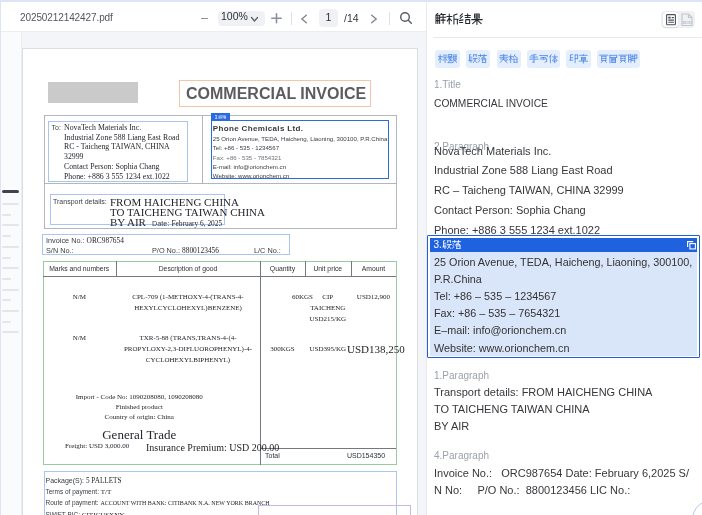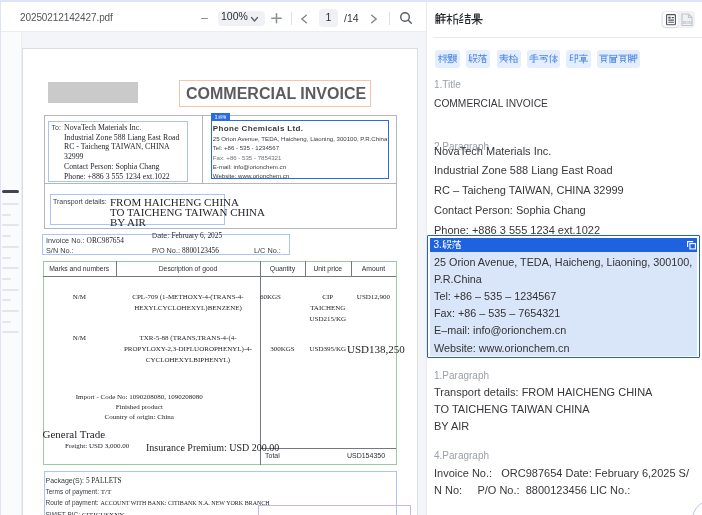--- a/index.html
+++ b/index.html
@@ -88,48 +88,48 @@
       </svg></span>
   </div>
 <div class="abs" style="left:211px;top:120.2px;width:178px;height:58.5px;border:1.5px solid #2b6be0;background:#fff"></div>
 <div class="abs" style="left:212.8px;top:123.5px;font-size:8px;font-weight:bold;letter-spacing:0.35px;color:#37393f;white-space:nowrap">Phone Chemicals Ltd.</div>
 <div class="abs" style="left:212.8px;top:134.2px;font-size:6.1px;line-height:9.2px;color:#3c4043;white-space:nowrap">25 Orion Avenue, TEDA, Haicheng, Liaoning, 300100, P.R.China<br>Tel: +86 - 535 - 1234567<br><span style="color:#6d727b">Fax: +86 - 535 - 7854321</span><br>E-mail: info@orionchem.cn<br>Website: www.orionchem.cn</div>
 <div class="abs" style="left:50px;top:194px;width:175px;height:31px;border:1px solid #abc4f1;background:#fff"></div>
 <div class="abs" style="left:53px;top:197.5px;font-size:7px;color:#3a3d42">Transport details:</div>
 <div class="abs ser" style="left:110px;top:196.8px;font-size:11px;line-height:10px;color:#24262b;white-space:nowrap">FROM HAICHENG CHINA<br>TO TAICHENG TAIWAN CHINA<br>BY AIR</div>
 <div class="abs" style="left:42px;top:233.5px;width:248px;height:21px;border:1px solid #abc4f1;background:#fff"></div>
 <div class="abs" style="left:46px;top:235.8px;font-size:7.3px;color:#3a3d42">Invoice No.: <span class="ser" style="font-size:7.4px;color:#24262b">ORC987654</span></div>
-<div class="abs" style="left:152px;top:231px;font-size:7.3px;color:#3a3d42">Date: <span class="ser" style="font-size:7.4px;color:#24262b">February 6, 2025</span></div>
+<div class="abs" style="left:152px;top:219px;font-size:7.3px;color:#3a3d42">Date: <span class="ser" style="font-size:7.4px;color:#24262b">February 6, 2025</span></div>
 <div class="abs" style="left:46px;top:245.8px;font-size:7.3px;color:#3a3d42">S/N No.:</div>
 <div class="abs" style="left:152px;top:245.8px;font-size:7.3px;color:#3a3d42">P/O No.: <span class="ser" style="font-size:7.4px;color:#24262b">8800123456</span></div>
 <div class="abs" style="left:254px;top:245.8px;font-size:7.3px;color:#3a3d42">L/C No.:</div>
 <div class="abs" style="left:42.5px;top:261px;width:354px;height:204px;border:1px solid #99cba2;background:#fff"></div>
 <div class="abs" style="left:43px;top:276px;width:353px;height:0.8px;background:#74787f"></div>
 <div class="abs" style="left:116px;top:261px;width:0.8px;height:15px;background:#74787f"></div>
 <div class="abs" style="left:260px;top:261px;width:0.8px;height:204px;background:#74787f"></div>
 <div class="abs" style="left:305px;top:261px;width:0.8px;height:15px;background:#74787f"></div>
 <div class="abs" style="left:350.5px;top:261px;width:0.8px;height:15px;background:#74787f"></div>
 <div class="abs" style="left:260px;top:448px;width:136px;height:0.8px;background:#74787f"></div>
 <div class="abs" style="left:42.5px;top:264.5px;width:73.5px;text-align:center;font-size:6.8px;color:#2e3135">Marks and numbers</div>
 <div class="abs" style="left:116.0px;top:264.5px;width:144.0px;text-align:center;font-size:6.8px;color:#2e3135">Description of good</div>
 <div class="abs" style="left:260.0px;top:264.5px;width:45.0px;text-align:center;font-size:6.8px;color:#2e3135">Quantity</div>
 <div class="abs" style="left:305.0px;top:264.5px;width:45.5px;text-align:center;font-size:6.8px;color:#2e3135">Unit price</div>
 <div class="abs" style="left:350.5px;top:264.5px;width:46.0px;text-align:center;font-size:6.8px;color:#2e3135">Amount</div>
 <div class="abs ser" style="left:42.5px;top:291.5px;width:73.5px;text-align:center;font-size:7px;line-height:11.0px;color:#23252a">N/M</div>
 <div class="abs ser" style="left:116.0px;top:291.5px;width:144.0px;text-align:center;font-size:7px;line-height:11.0px;color:#23252a">CPL-709 (1-METHOXY-4-(TRANS-4-<br>HEXYLCYCLOHEXYL)BENZENE)</div>
-<div class="abs ser" style="left:260.0px;top:291.5px;width:45.0px;text-align:left;font-size:7px;line-height:11.0px;color:#23252a">60KGS</div>
+<div class="abs ser" style="left:268px;top:291.5px;width:45.0px;text-align:right;font-size:7px;line-height:11.0px;color:#23252a">60KGS</div>
 <div class="abs ser" style="left:305.0px;top:291.5px;width:45.5px;text-align:center;font-size:7px;line-height:11.0px;color:#23252a">CIP<br>TAICHENG<br>USD215/KG</div>
 <div class="abs ser" style="left:350.5px;top:291.5px;width:46.0px;text-align:center;font-size:7px;line-height:11.0px;color:#23252a">USD12,900</div>
 <div class="abs ser" style="left:42.5px;top:332.5px;width:73.5px;text-align:center;font-size:7px;line-height:11.0px;color:#23252a">N/M</div>
 <div class="abs ser" style="left:116.0px;top:332.5px;width:144.0px;text-align:center;font-size:7px;line-height:11.0px;color:#23252a">TXR-5-88 (TRANS,TRANS-4-(4-<br>PROPYLOXY-2,3-DIFLUOROPHENYL)-4-<br>CYCLOHEXYLBIPHENYL)</div>
 <div class="abs ser" style="left:260.0px;top:343.5px;width:45.0px;text-align:center;font-size:7px;line-height:11.0px;color:#23252a">300KGS</div>
 <div class="abs ser" style="left:305.0px;top:343.5px;width:45.5px;text-align:center;font-size:7px;line-height:11.0px;color:#23252a">USD395/KG</div>
 <div class="abs ser" style="left:347px;top:343.5px;width:46.0px;text-align:center;font-size:11px;line-height:11.0px;color:#23252a">USD138,250</div>
 <div class="abs ser" style="left:42.5px;top:391.5px;width:193.5px;text-align:center;font-size:7px;line-height:10.3px;color:#23252a">Import - Code No: 1090208080, 1090208080<br>Finished product<br>Country of origin: China</div>
-<div class="abs ser" style="left:42.5px;top:428.5px;width:193.5px;text-align:left;font-size:11px;line-height:11.0px;color:#23252a">General Trade</div>
+<div class="abs ser" style="left:42.5px;top:428.5px;width:193.5px;text-align:center;font-size:13px;line-height:11.0px;color:#23252a">General Trade</div>
 <div class="abs ser" style="left:65px;top:441.5px;font-size:7px;color:#23252a;white-space:nowrap">Freight: USD 3,000.00</div>
 <div class="abs ser" style="left:146px;top:441.5px;font-size:10px;color:#23252a;white-space:nowrap">Insurance Premium: USD 200.00</div>
 <div class="abs" style="left:265px;top:452px;font-size:7px;color:#2e3135">Total</div>
 <div class="abs" style="left:346px;top:452px;width:40px;text-align:center;font-size:7px;color:#2e3135">USD154350</div>
 <div class="abs" style="left:44px;top:470.5px;width:352.5px;height:44.5px;border:1px solid #abc4f1;border-bottom:none;background:#fff"></div>
 <div class="abs" style="left:45.5px;top:476.8px;font-size:7.0px;color:#3a3d42;white-space:nowrap">Package(S): <span class="ser" style="font-size:7.2px;color:#24262b">5 PALLETS</span></div>
 <div class="abs" style="left:45.5px;top:488.1px;font-size:6.5px;color:#3a3d42;white-space:nowrap">Terms of payment: <span class="ser" style="font-size:7.0px;color:#24262b">T/T</span></div>
 <div class="abs" style="left:45.5px;top:499.4px;font-size:6.5px;color:#3a3d42;white-space:nowrap">Route of payment: <span class="ser" style="font-size:6.0px;color:#24262b">ACCOUNT WITH BANK: CITIBANK N.A. NEW YORK BRANCH</span></div>
 <div class="abs" style="left:45.5px;top:510.7px;font-size:6.5px;color:#3a3d42;white-space:nowrap">SWIFT BIC: <span class="ser" style="font-size:7.0px;color:#24262b">CITICUSXNY</span></div>
 <div class="abs" style="left:258px;top:505px;width:153px;height:10px;border:1px solid #cbb5ed;border-bottom:none"></div>

